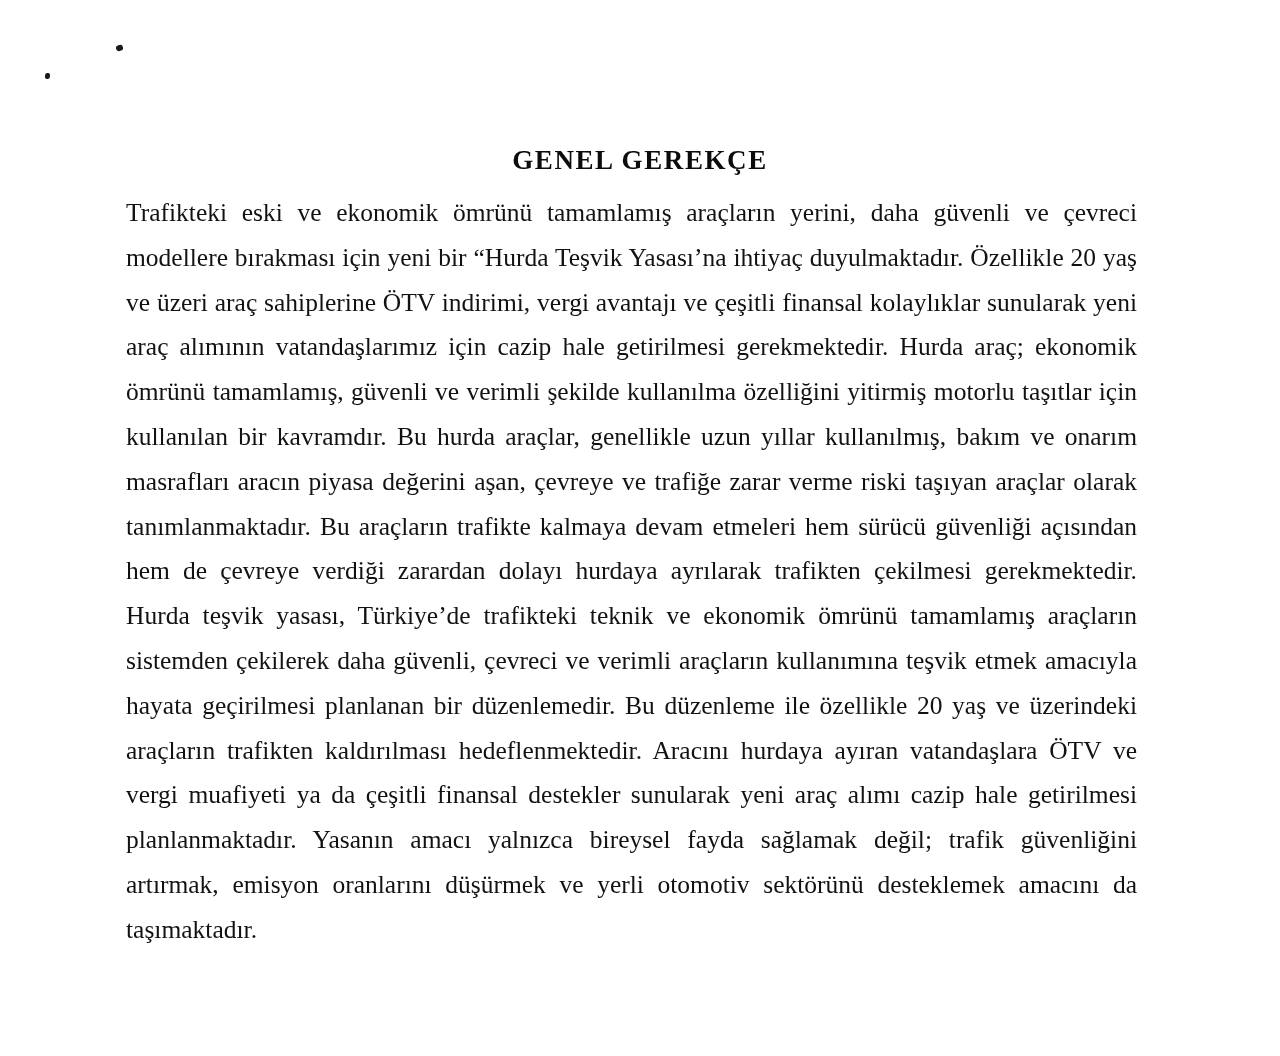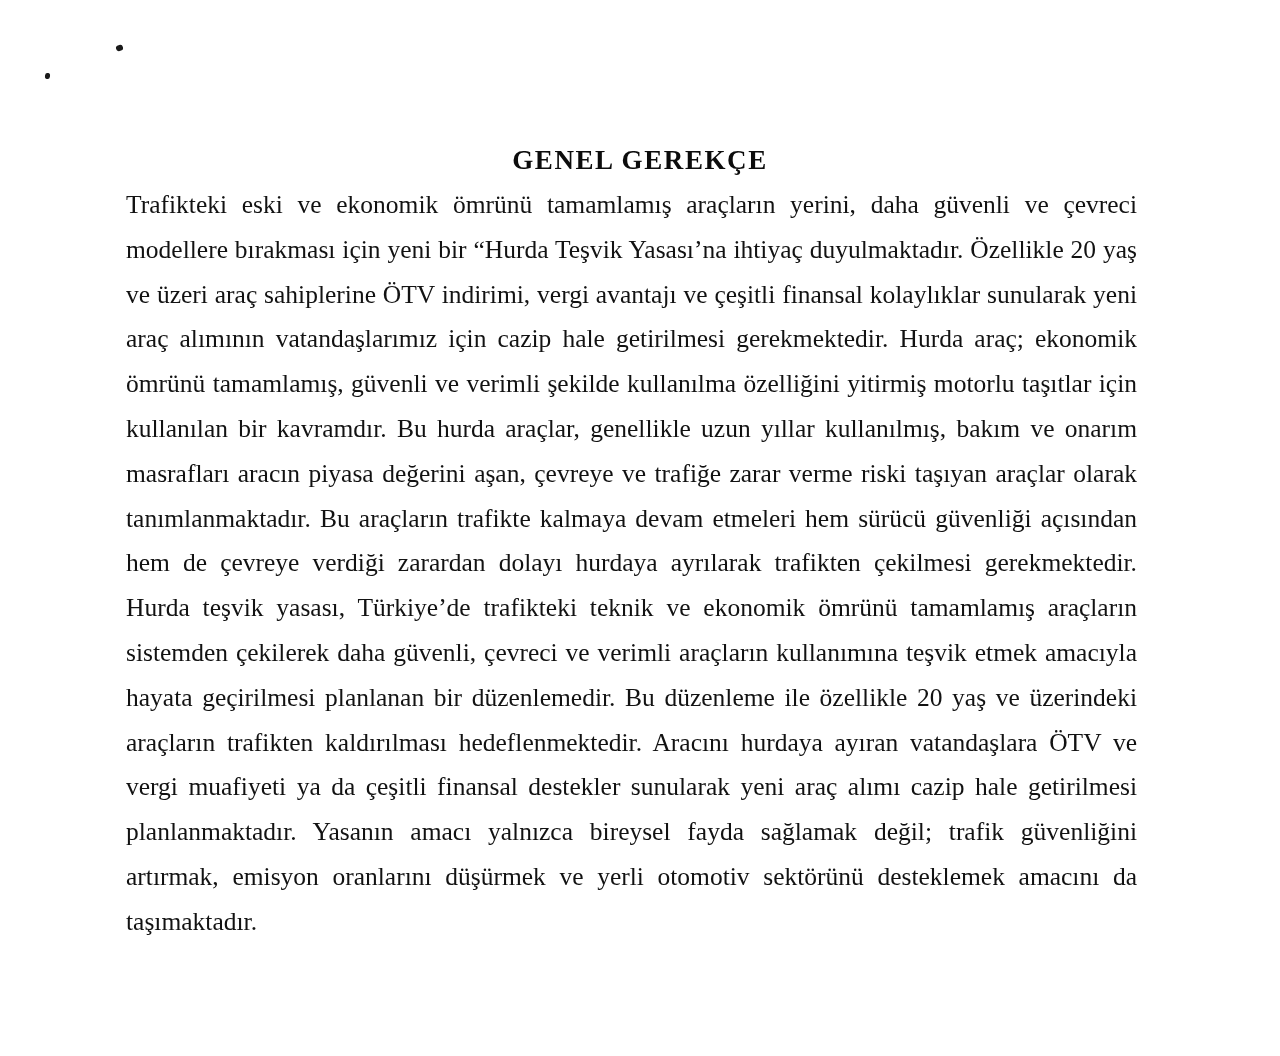--- a/index.html
+++ b/index.html
@@ -54,21 +54,21 @@
     font-size: 27px;
     font-weight: bold;
     letter-spacing: 1.6px;
     color: #0c0c0c;
     font-family: "Liberation Serif", "DejaVu Serif", serif;
   }
 
   .body-block {
     position: absolute;
     left: 126px;
-    top: 183px;
+    top: 191px;
     width: 1011px;
   }
 
   .para {
     margin: 0;
     text-align: justify;
     text-justify: inter-word;
     font-size: 25.5px;
     line-height: 44.8px;
     color: #121212;

